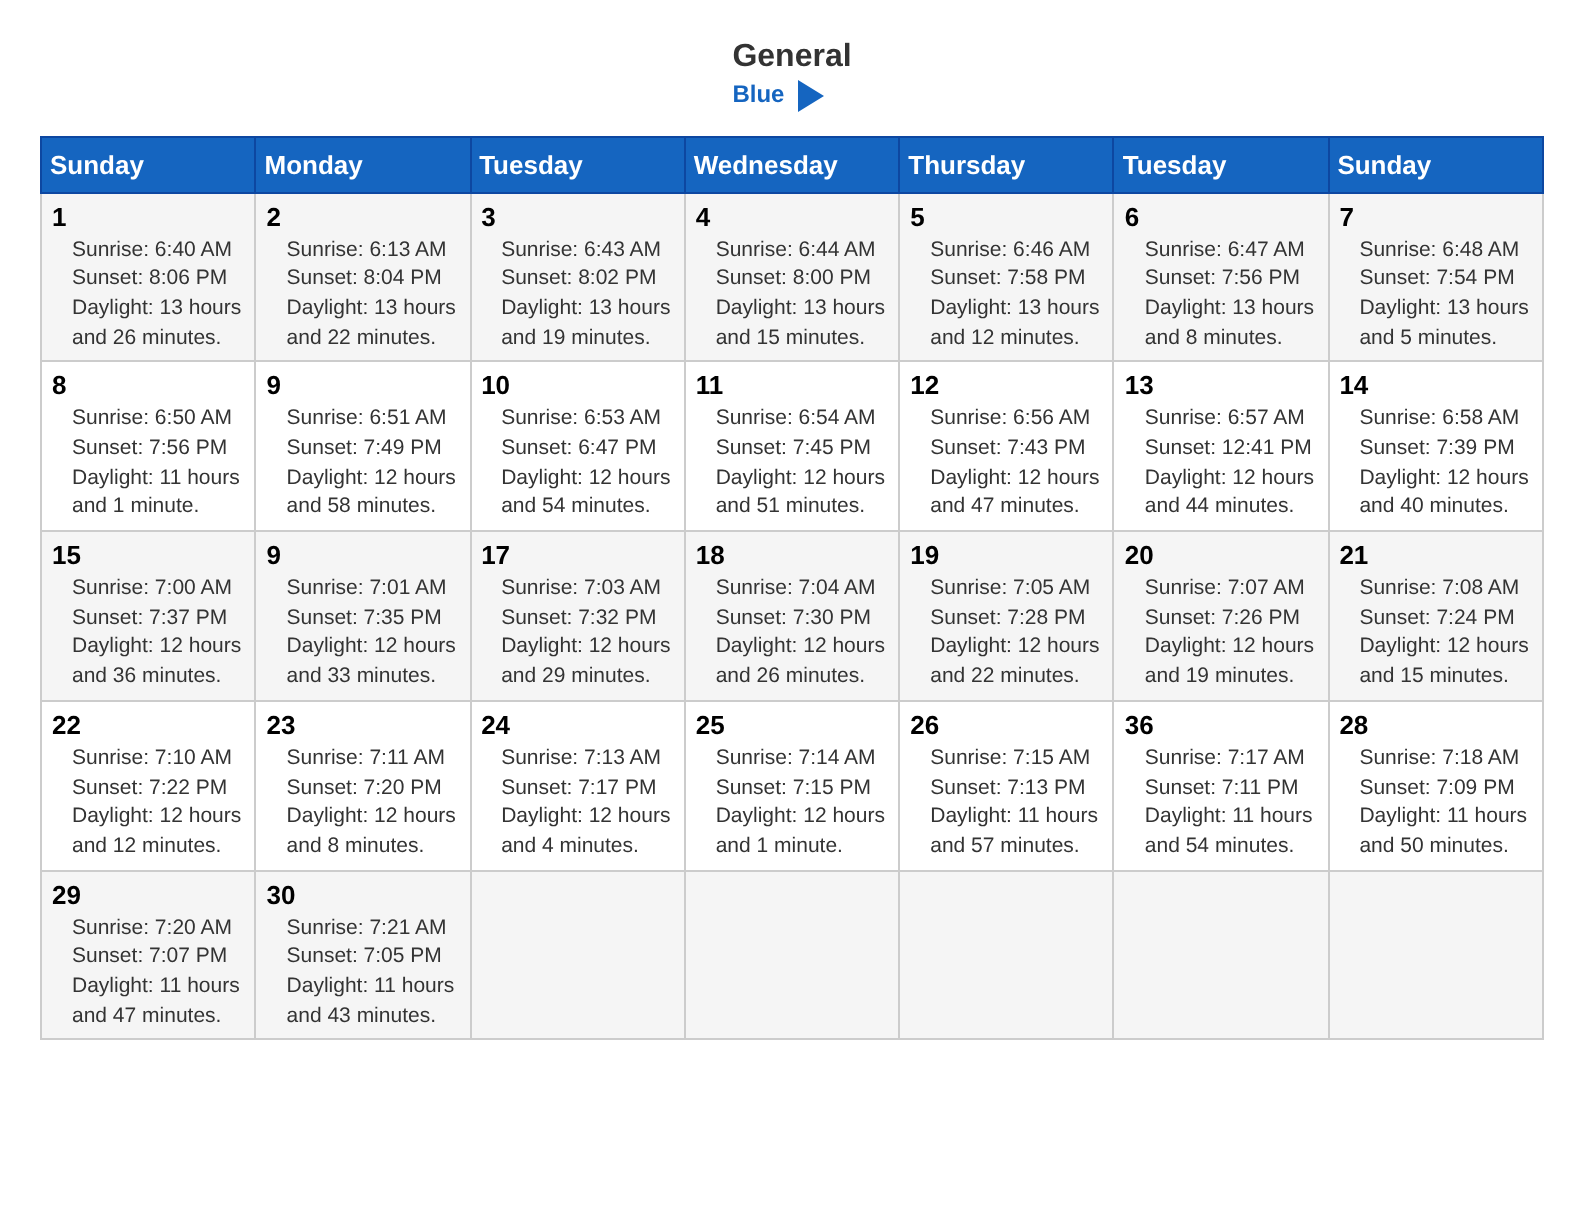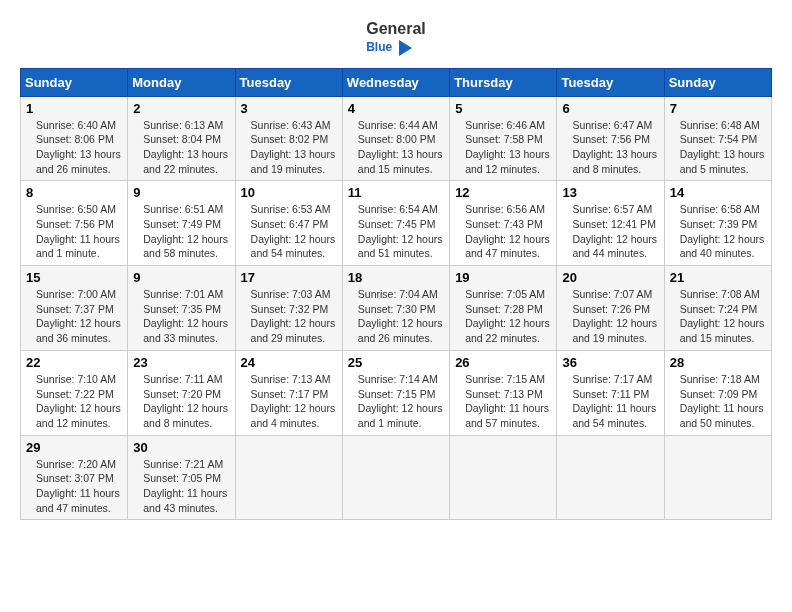--- a/index.html
+++ b/index.html
@@ -339,21 +339,21 @@
             <div>Sunset: 7:09 PM</div>
             <div>Daylight: 11 hours and 50 minutes.</div>
           </div>
         </td>
       </tr>
       <tr>
         <td>
           <span class="day-num">29</span>
           <div class="day-detail">
             <div>Sunrise: 7:20 AM</div>
-            <div>Sunset: 3:07 PM</div>
+            <div>Sunset: 7:07 PM</div>
             <div>Daylight: 11 hours and 47 minutes.</div>
           </div>
         </td>
         <td>
           <span class="day-num">30</span>
           <div class="day-detail">
             <div>Sunrise: 7:21 AM</div>
             <div>Sunset: 7:05 PM</div>
             <div>Daylight: 11 hours and 43 minutes.</div>
           </div>

